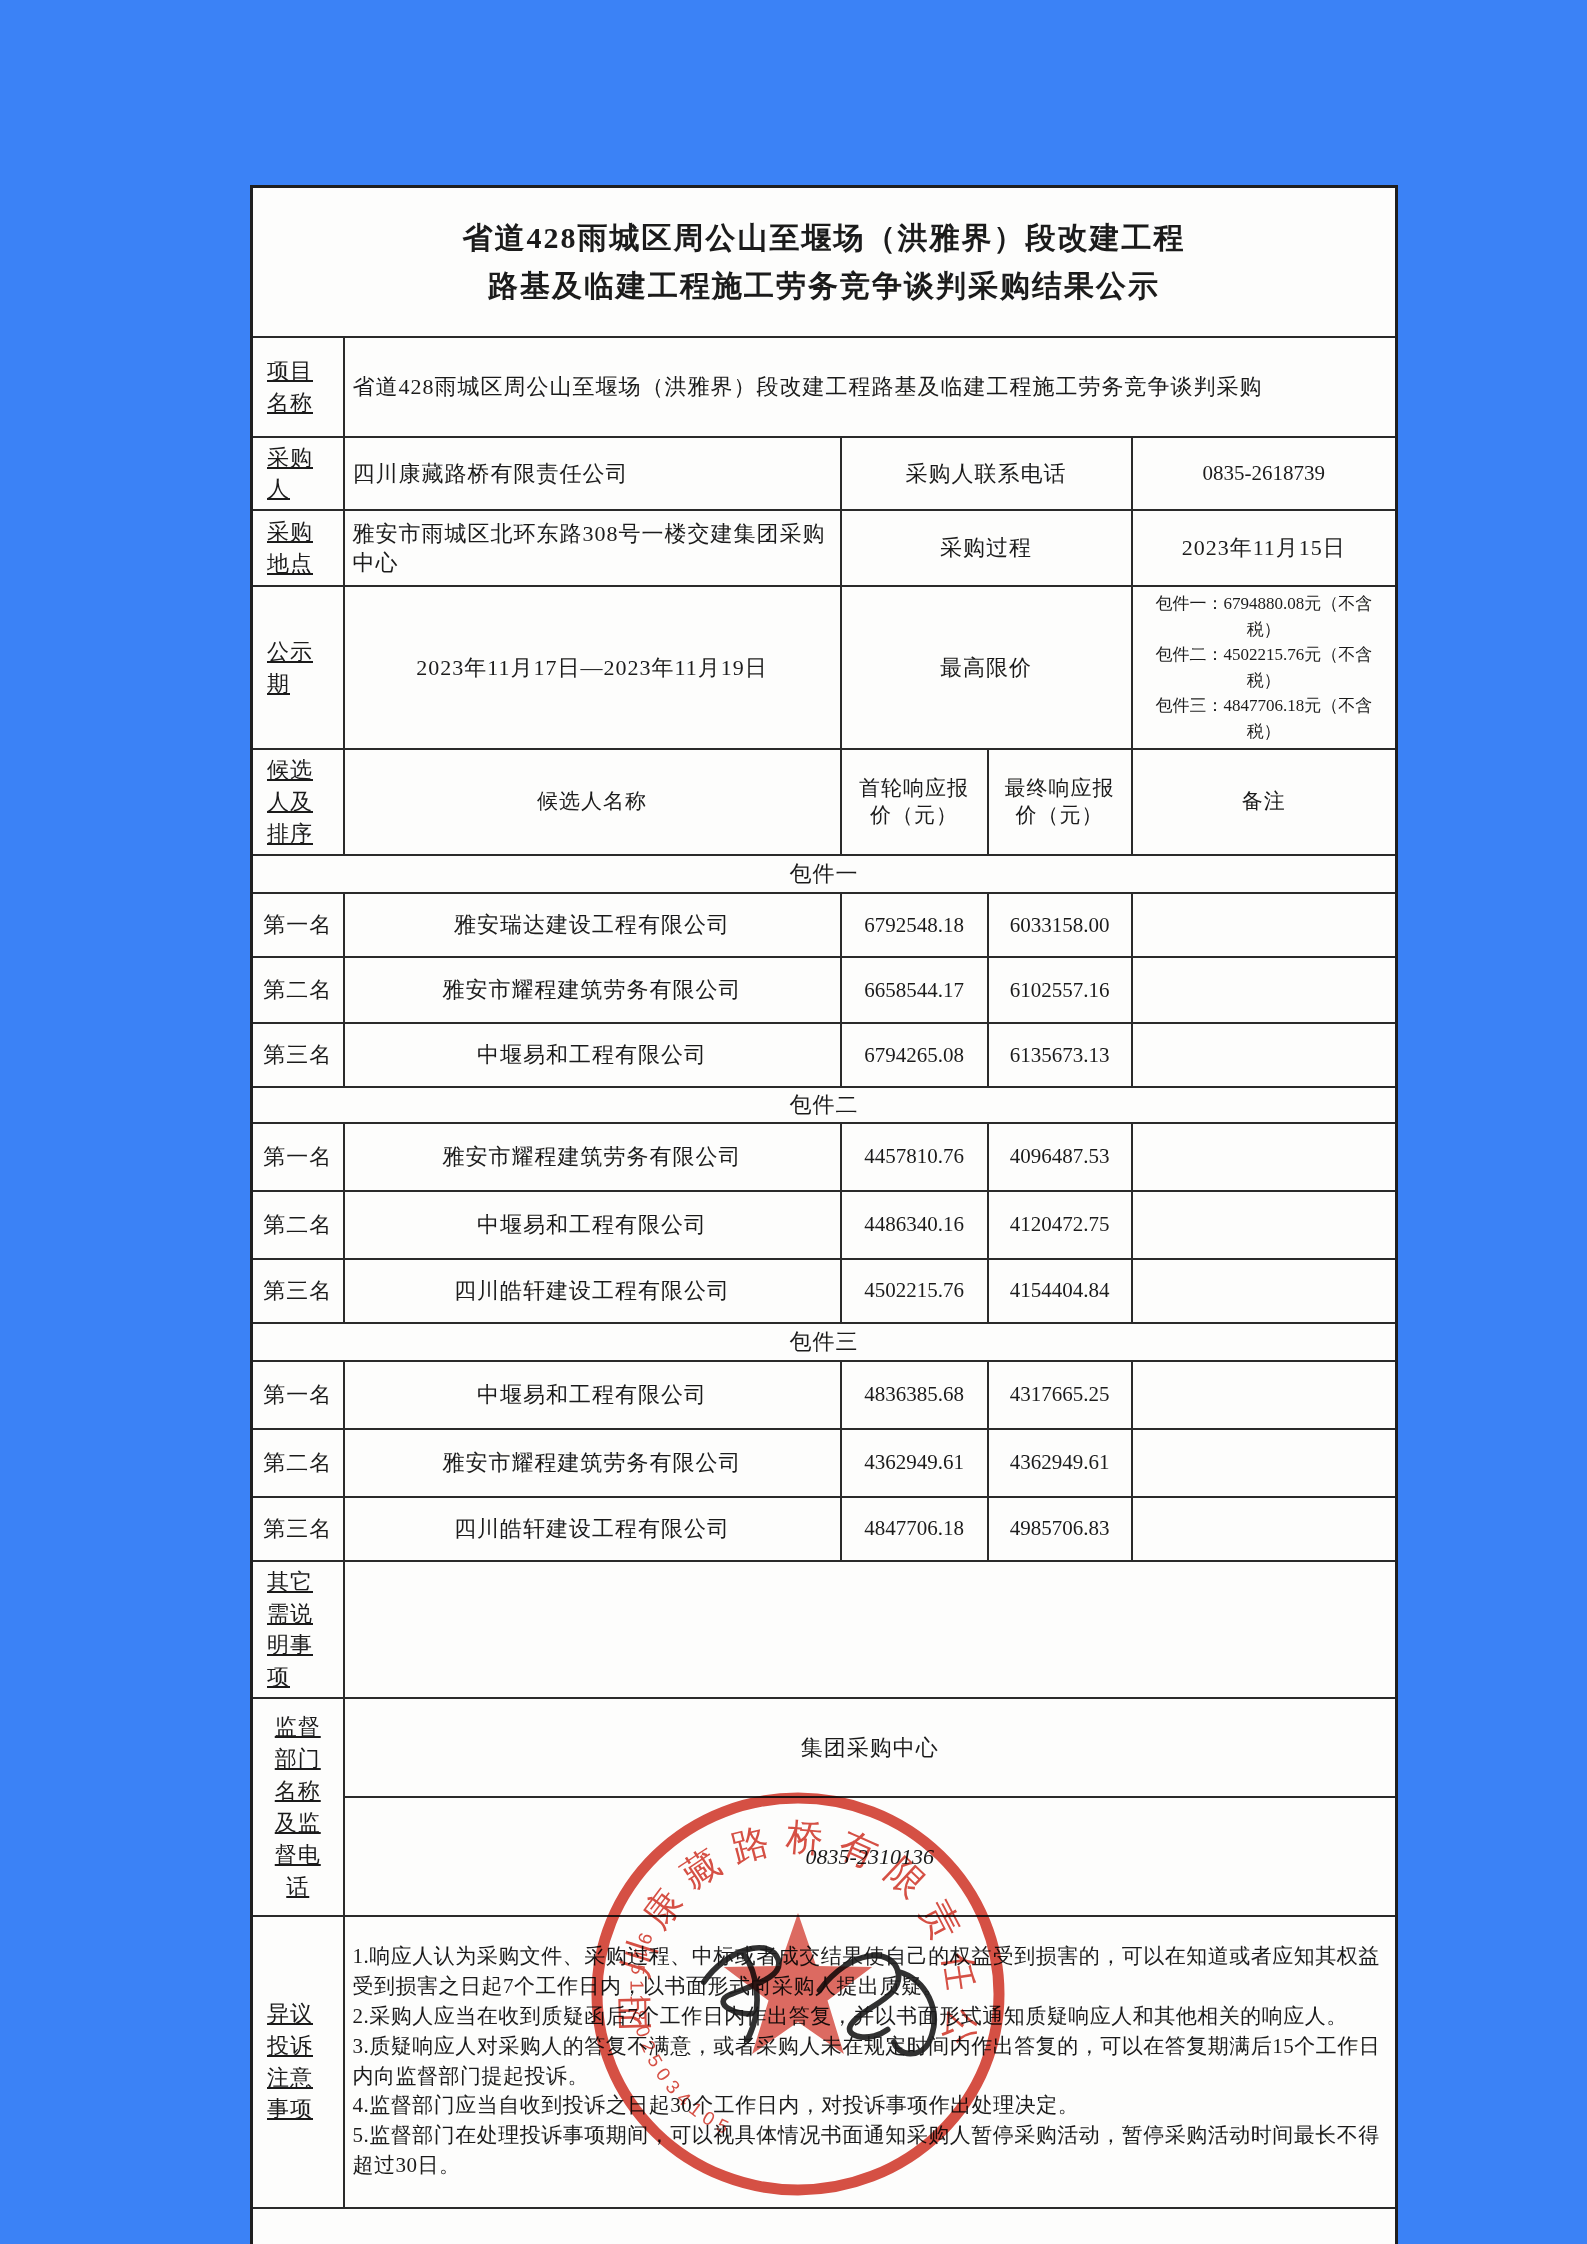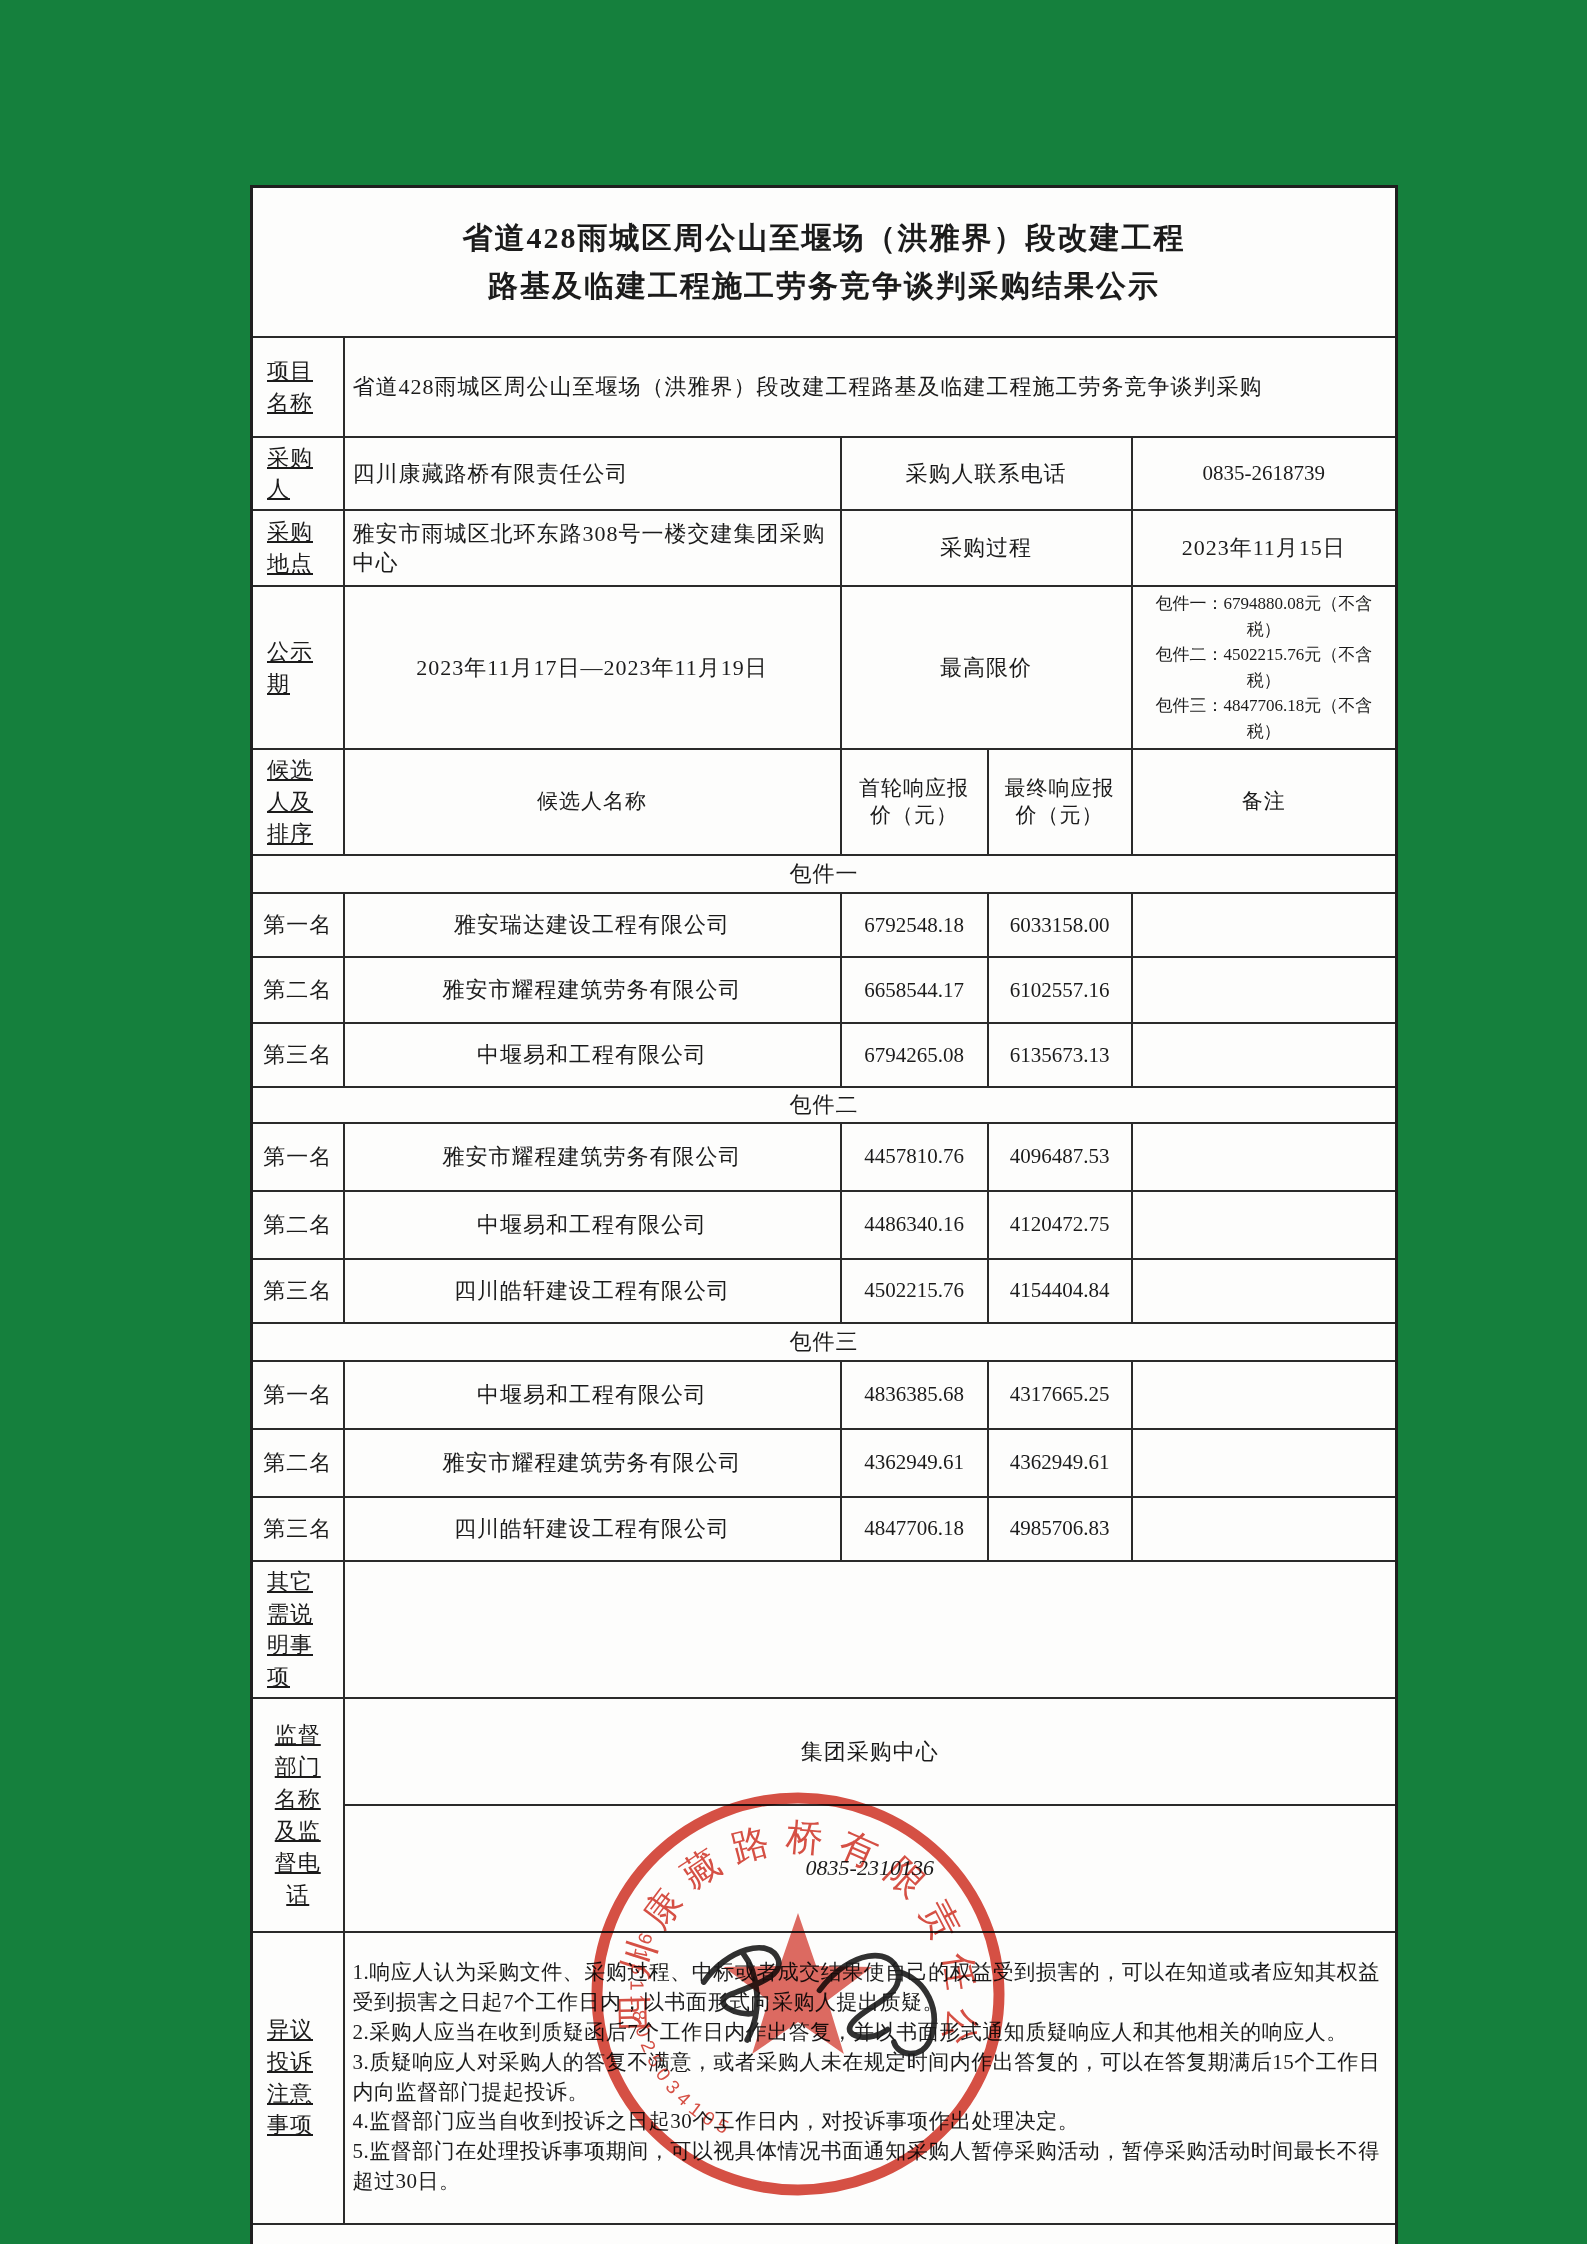--- a/index.html
+++ b/index.html
@@ -1,19 +1,19 @@
 <!DOCTYPE html>
 <html><head>
 <meta charset="utf-8">
 <style>
   html,body{margin:0;padding:0;background:#e8e8e8;}
   .page{
     position:relative;
     width:1587px;height:2244px;
-    background:#15803d;
+    background:#3b82f6;
     font-family:"Liberation Serif", serif;
     color:#1b1b1b;
     overflow:hidden;
   }
   table.doc{
     position:absolute;
     left:250px;top:185px;
     width:1145px;
     border-collapse:collapse;
     table-layout:fixed;
@@ -214,21 +214,21 @@
       <td class="num">4985706.83</td>
       <td></td>
     </tr>
 
     <tr style="height:72px">
       <td class="lab" style="vertical-align:top;">其它需说明事项</td>
       <td colspan="4"></td>
     </tr>
 
     <tr style="height:72px">
-      <td class="lab" rowspan="2" style="text-align:center;padding:20px 14px;margin-top:11px;">监督部门名称及监督电话</td>
+      <td class="lab" rowspan="2" style="text-align:center;padding:12px 14px;margin-top:11px;">监督部门名称及监督电话</td>
       <td class="c" colspan="4">集团采购中心</td>
     </tr>
     <tr style="height:86px">
       <td class="c num" colspan="4" style="font-size:22px;font-style:italic;">0835-2310136</td>
     </tr>
 
     <tr style="height:292px">
       <td class="lab">异议投诉注意事项</td>
       <td colspan="4" class="objection-list">
         <div>1.响应人认为采购文件、采购过程、中标或者成交结果使自己的权益受到损害的，可以在知道或者应知其权益受到损害之日起7个工作日内，以书面形式向采购人提出质疑。</div>

